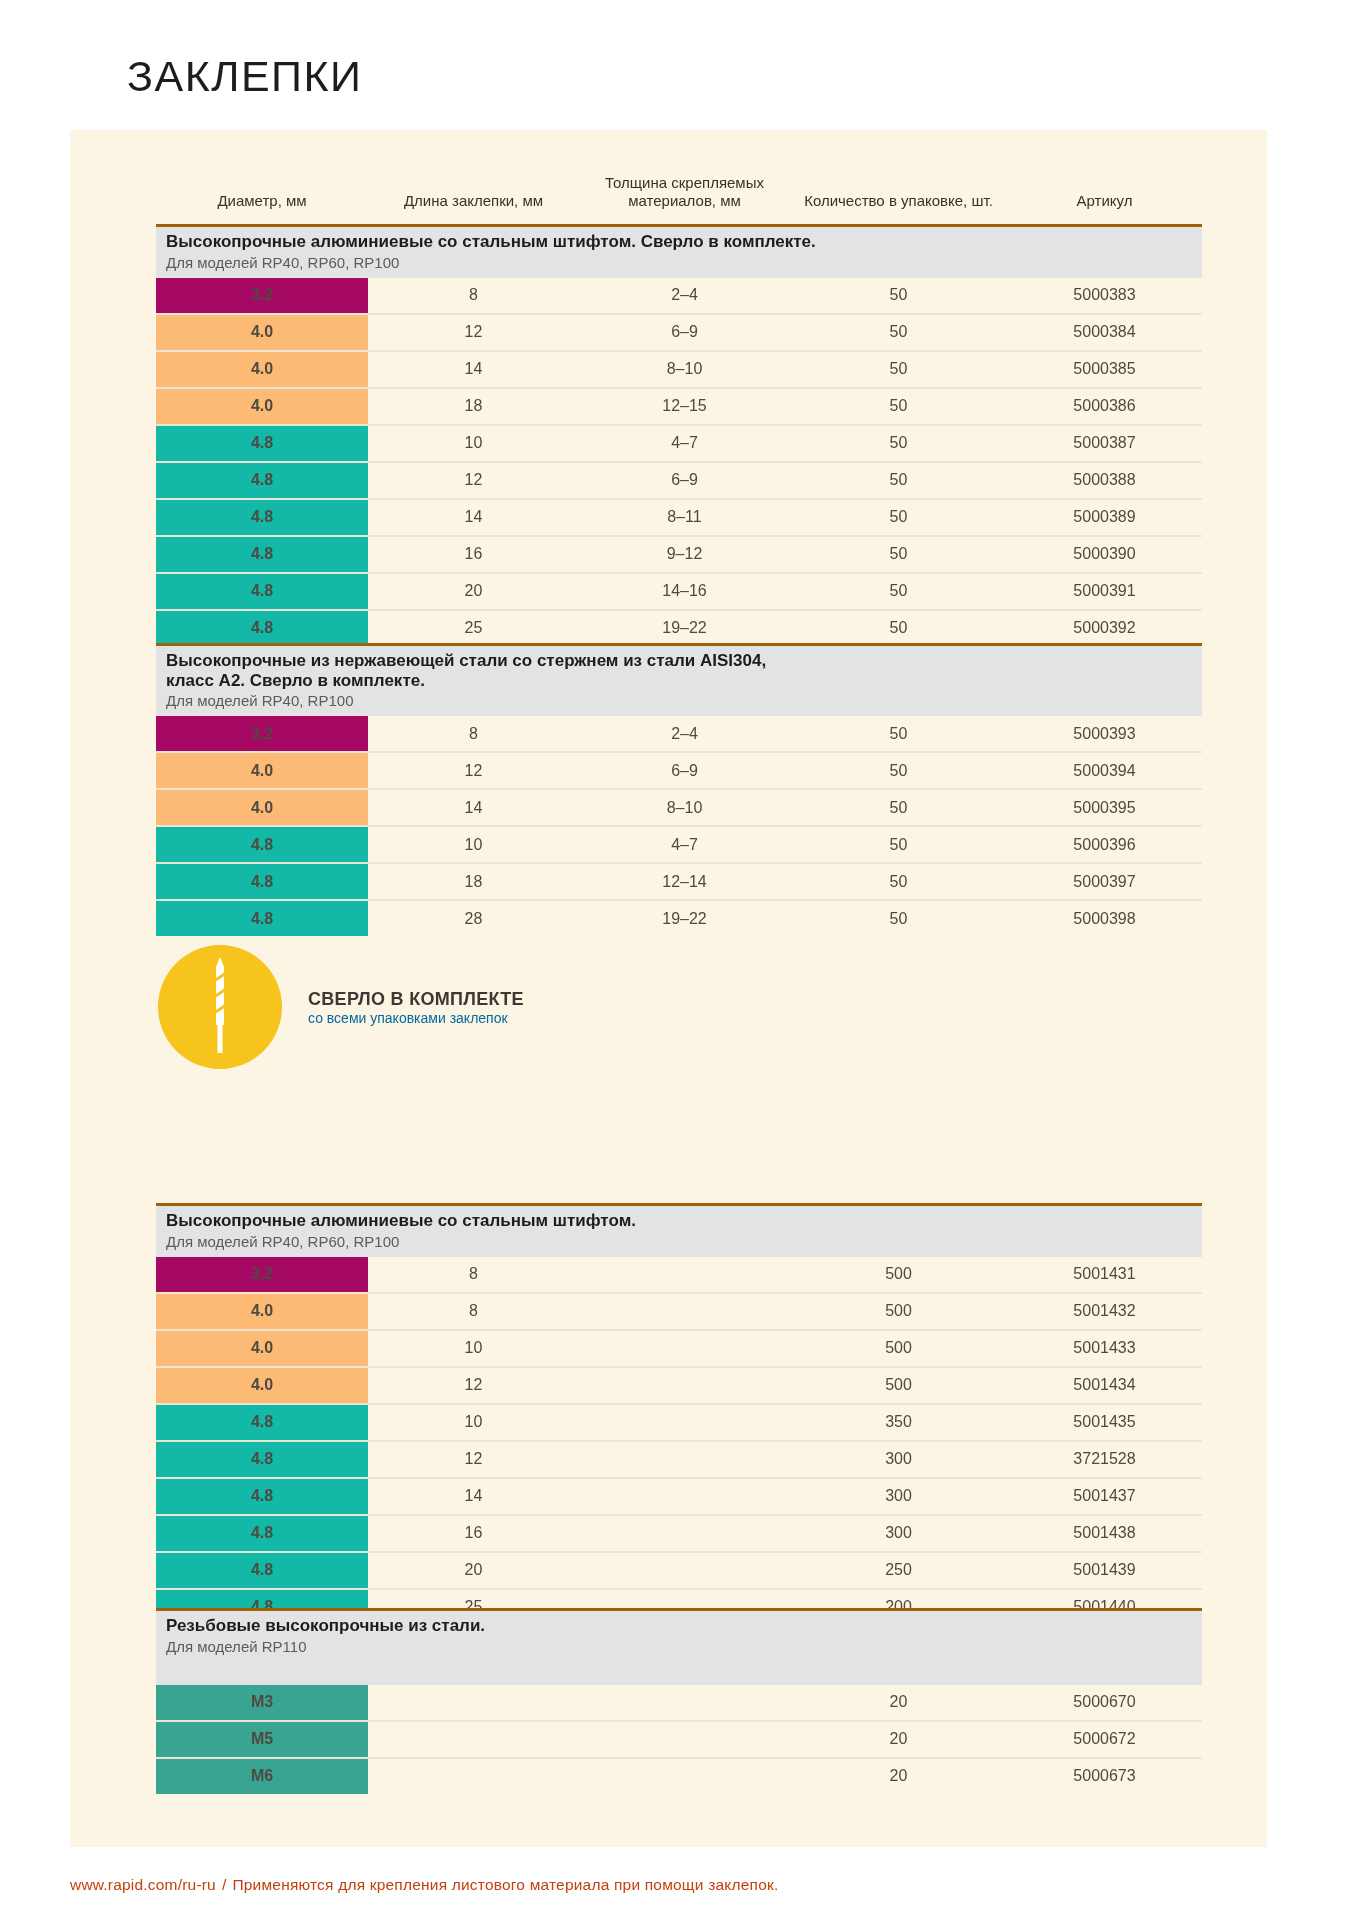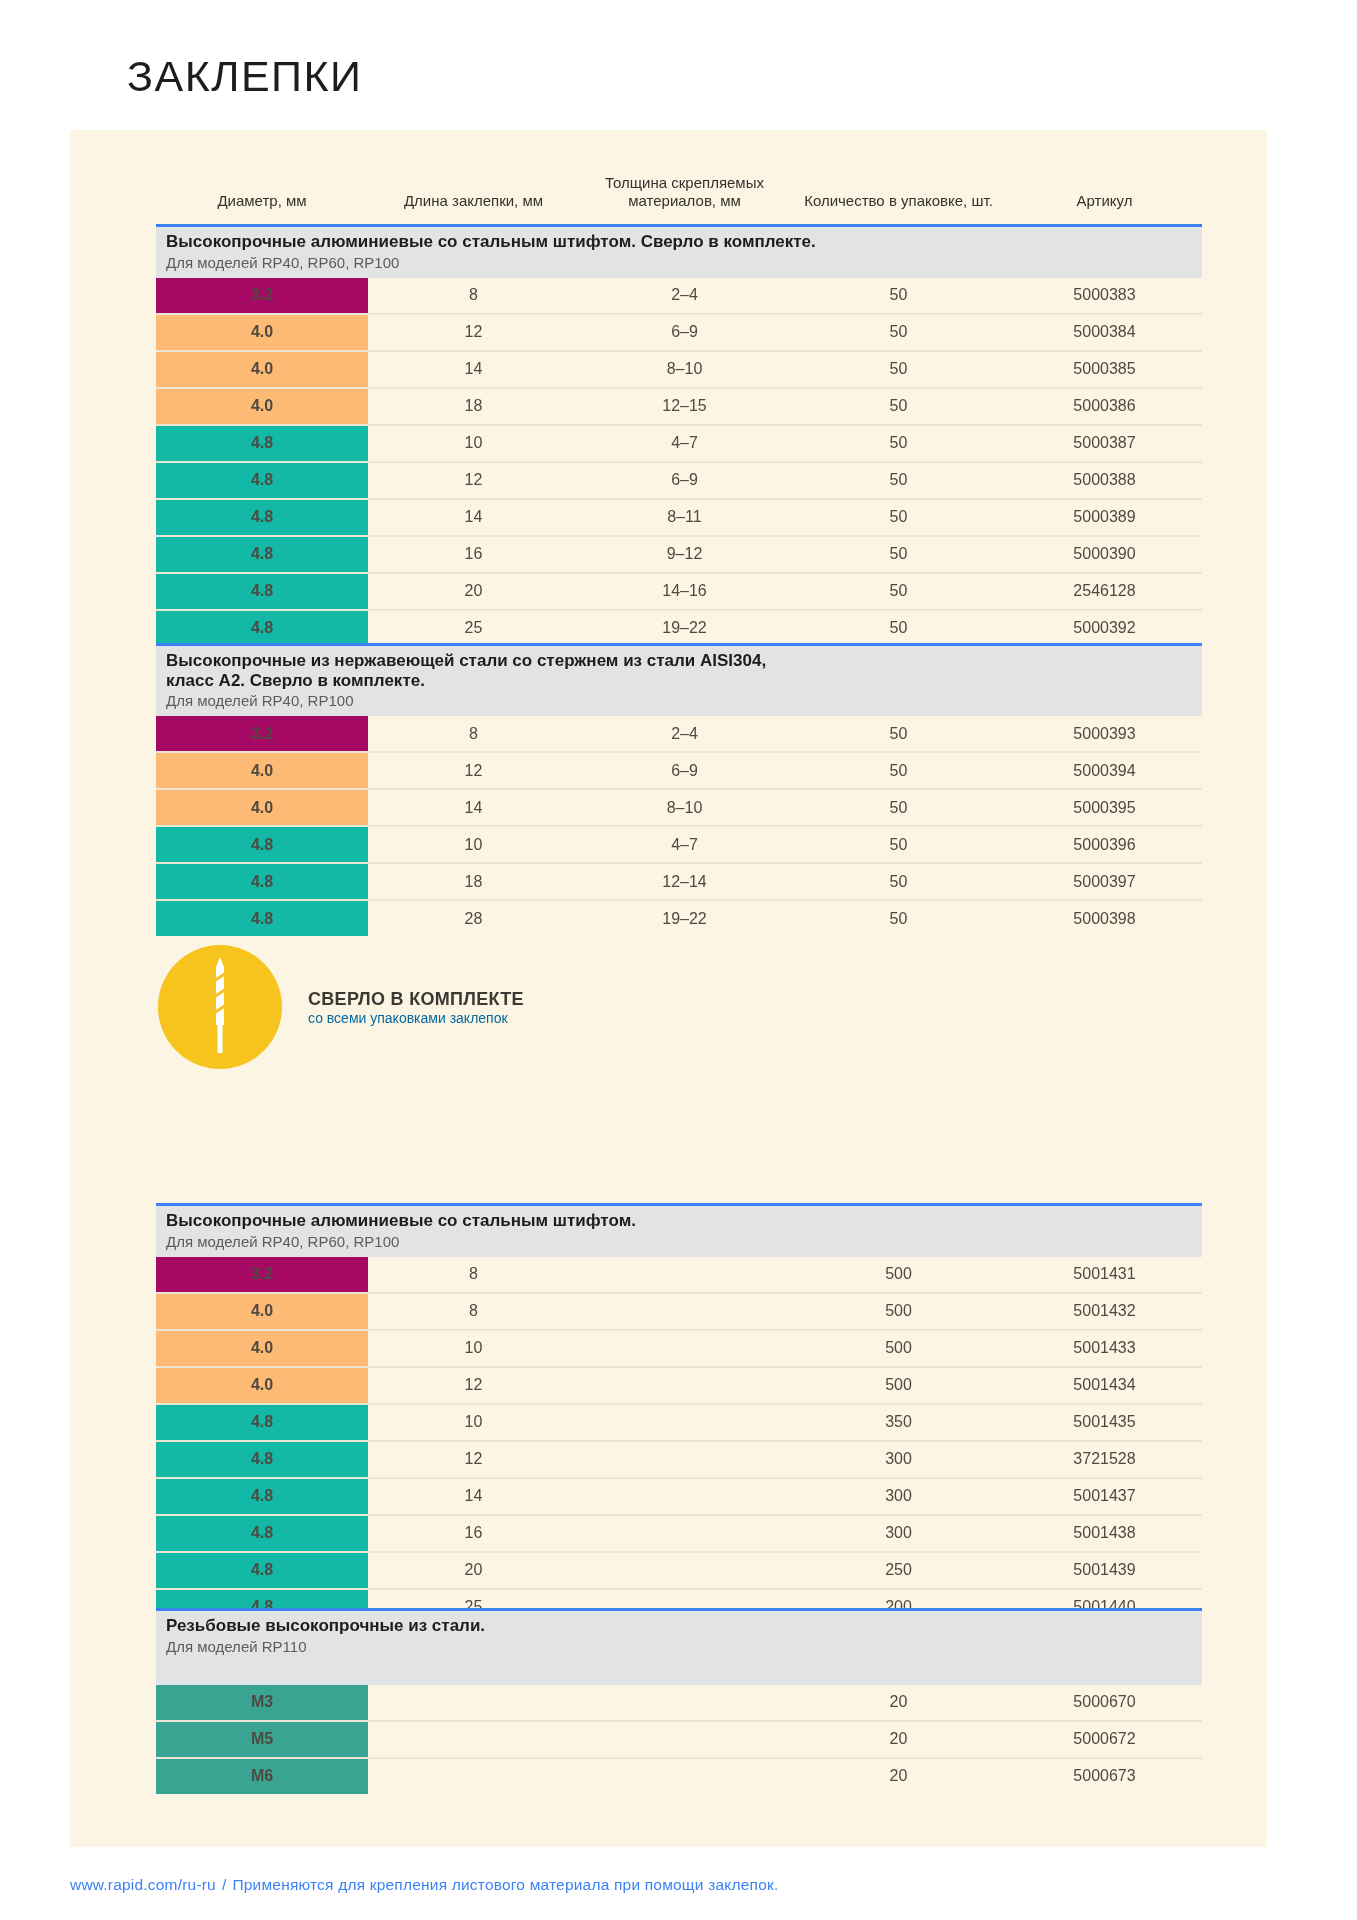--- a/index.html
+++ b/index.html
@@ -20,21 +20,21 @@
   .col-headers{
     position:absolute;left:86px;top:28px;width:1046px;height:62px;
     display:flex;align-items:flex-end;
     font-size:15px;color:#33322d;line-height:1.25;text-align:center;
   }
   .ch{padding-bottom:9px;}
   .c1{width:212px;} .c2{width:211px;} .c3{width:211px;} .c4{width:217px;} .c5{width:195px;}
   
   .section{
     position:absolute;left:86px;width:1046px;
-    border-top:3px solid #3b82f6;
+    border-top:3px solid #a16207;
   }
   .sec-head{
     background:#e1e3e5;
     padding:5px 12px 7px 10px;
   }
   .sec-title{font-size:17px;font-weight:bold;color:#1e1d1b;line-height:1.15;}
   .sec-models{font-size:15px;color:#5c5d55;line-height:1.15;margin-top:2px;}
   .pad-b{padding-bottom:30px;}
   
   table.rivets{width:1046px;border-collapse:collapse;table-layout:fixed;}
@@ -54,21 +54,21 @@
     position:absolute;left:88px;top:815px;
     display:flex;align-items:center;
   }
   .badge-circle{width:124px;height:124px;display:block;}
   .badge-text{margin-left:26px;}
   .badge-title{font-size:18px;font-weight:bold;color:#3b3933;letter-spacing:0.3px;}
   .badge-sub{font-size:14px;color:#0369a1;}
   
   .footer{
     position:absolute;left:70px;top:1876px;
-    font-size:15.5px;color:#3b82f6;letter-spacing:0.2px;
+    font-size:15.5px;color:#c2410c;letter-spacing:0.2px;
   }
   .footer span{margin-right:6px;}
 </style>
 </head>
 <body>
 
 <div class="page-title">ЗАКЛЕПКИ</div>
 
 <div class="panel">
 
@@ -142,21 +142,21 @@
         <td>16</td>
         <td>9–12</td>
         <td>50</td>
         <td>5000390</td>
       </tr>
       <tr>
         <td class="dia v-slate">4.8</td>
         <td>20</td>
         <td>14–16</td>
         <td>50</td>
-        <td>2546128</td>
+        <td>5000391</td>
       </tr>
       <tr>
         <td class="dia v-slate">4.8</td>
         <td>25</td>
         <td>19–22</td>
         <td>50</td>
         <td>5000392</td>
       </tr>
     </tbody>
       </table>

